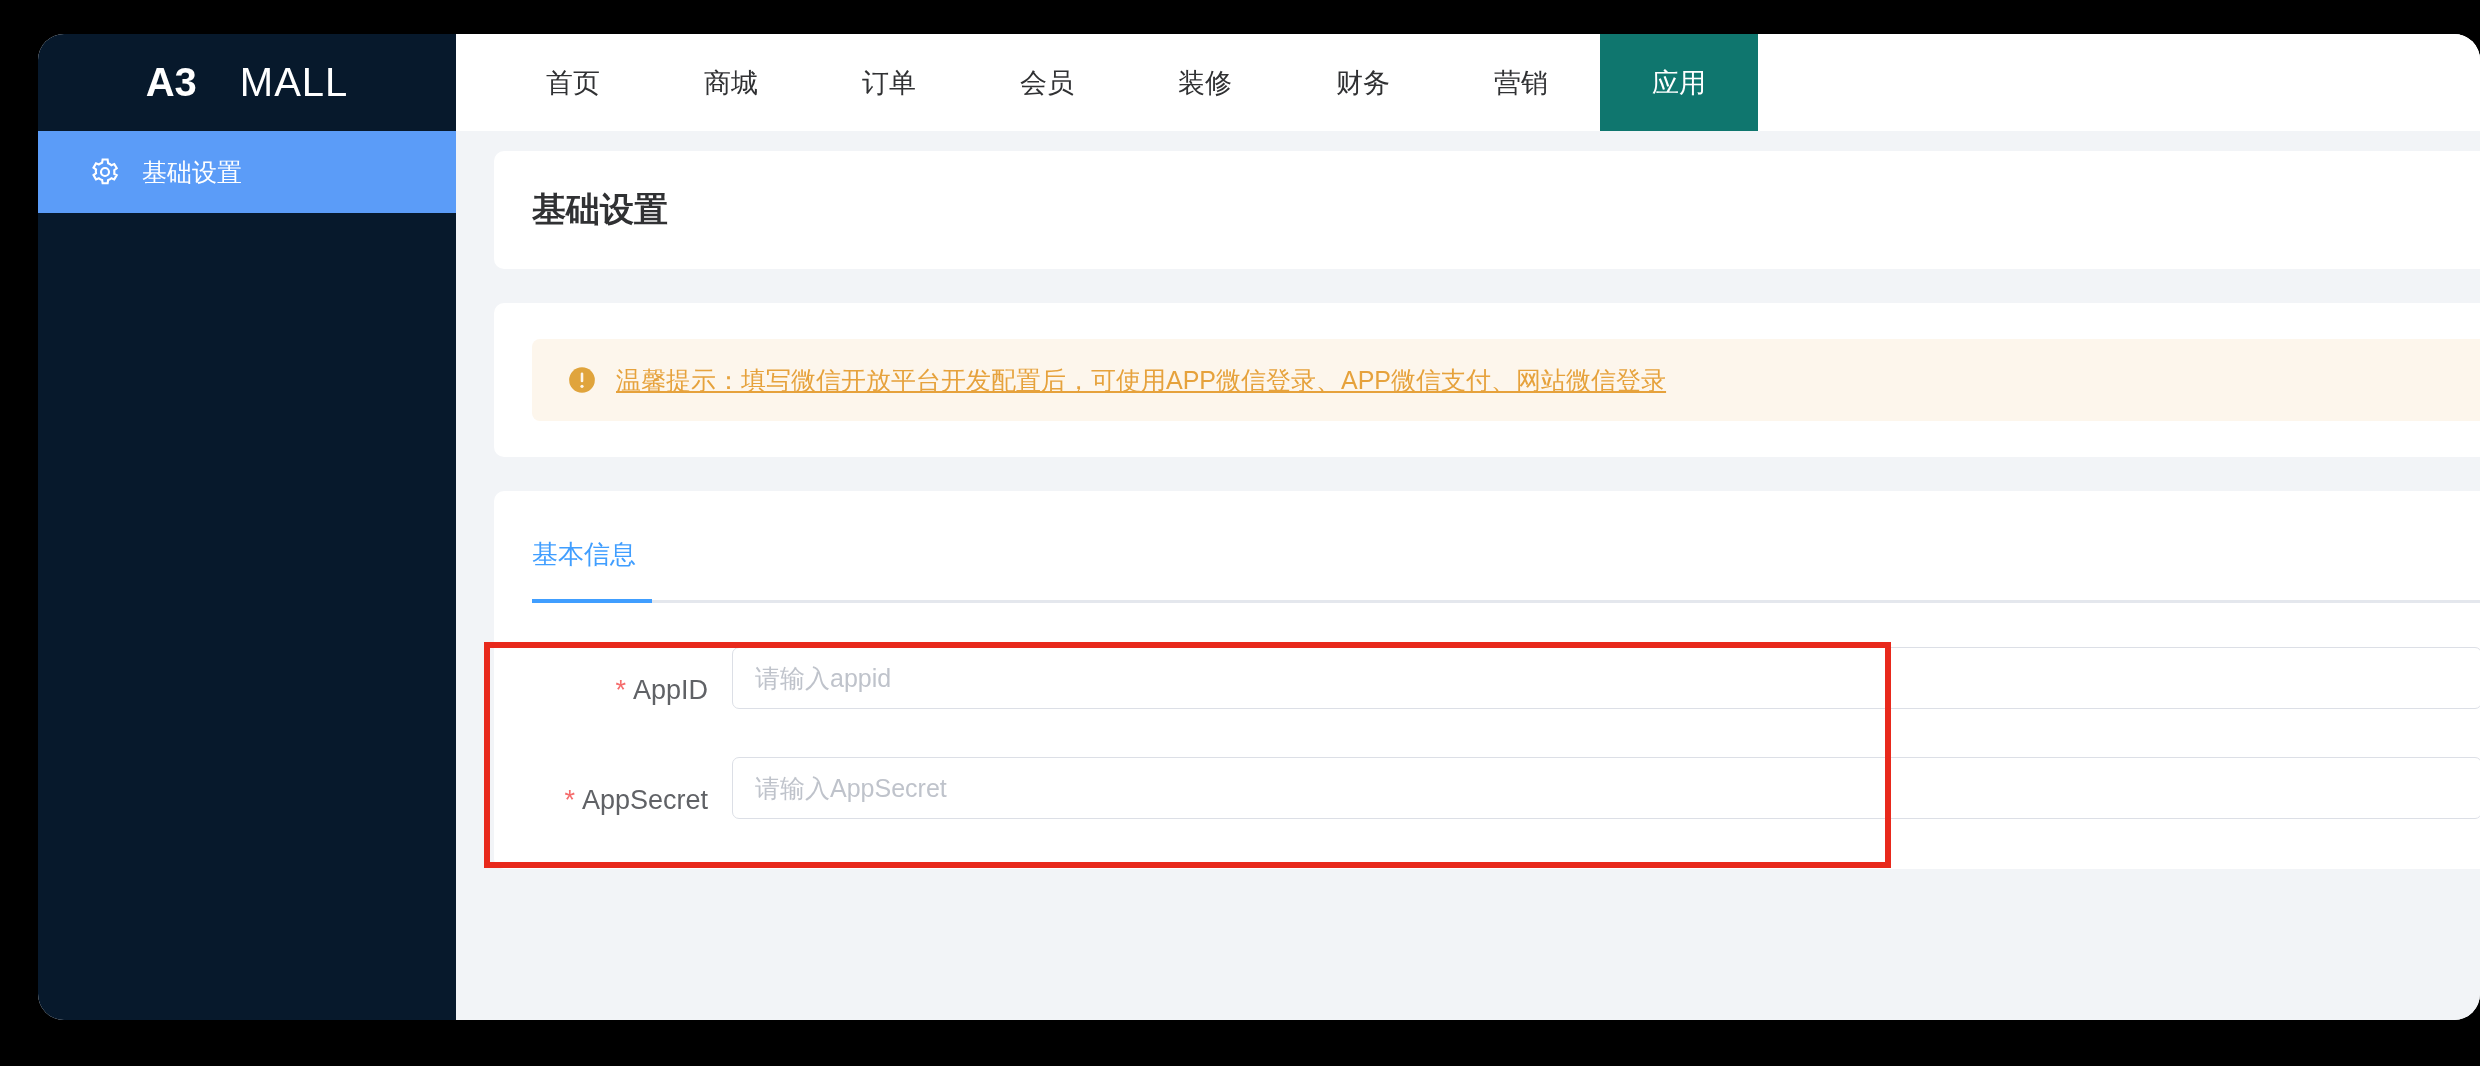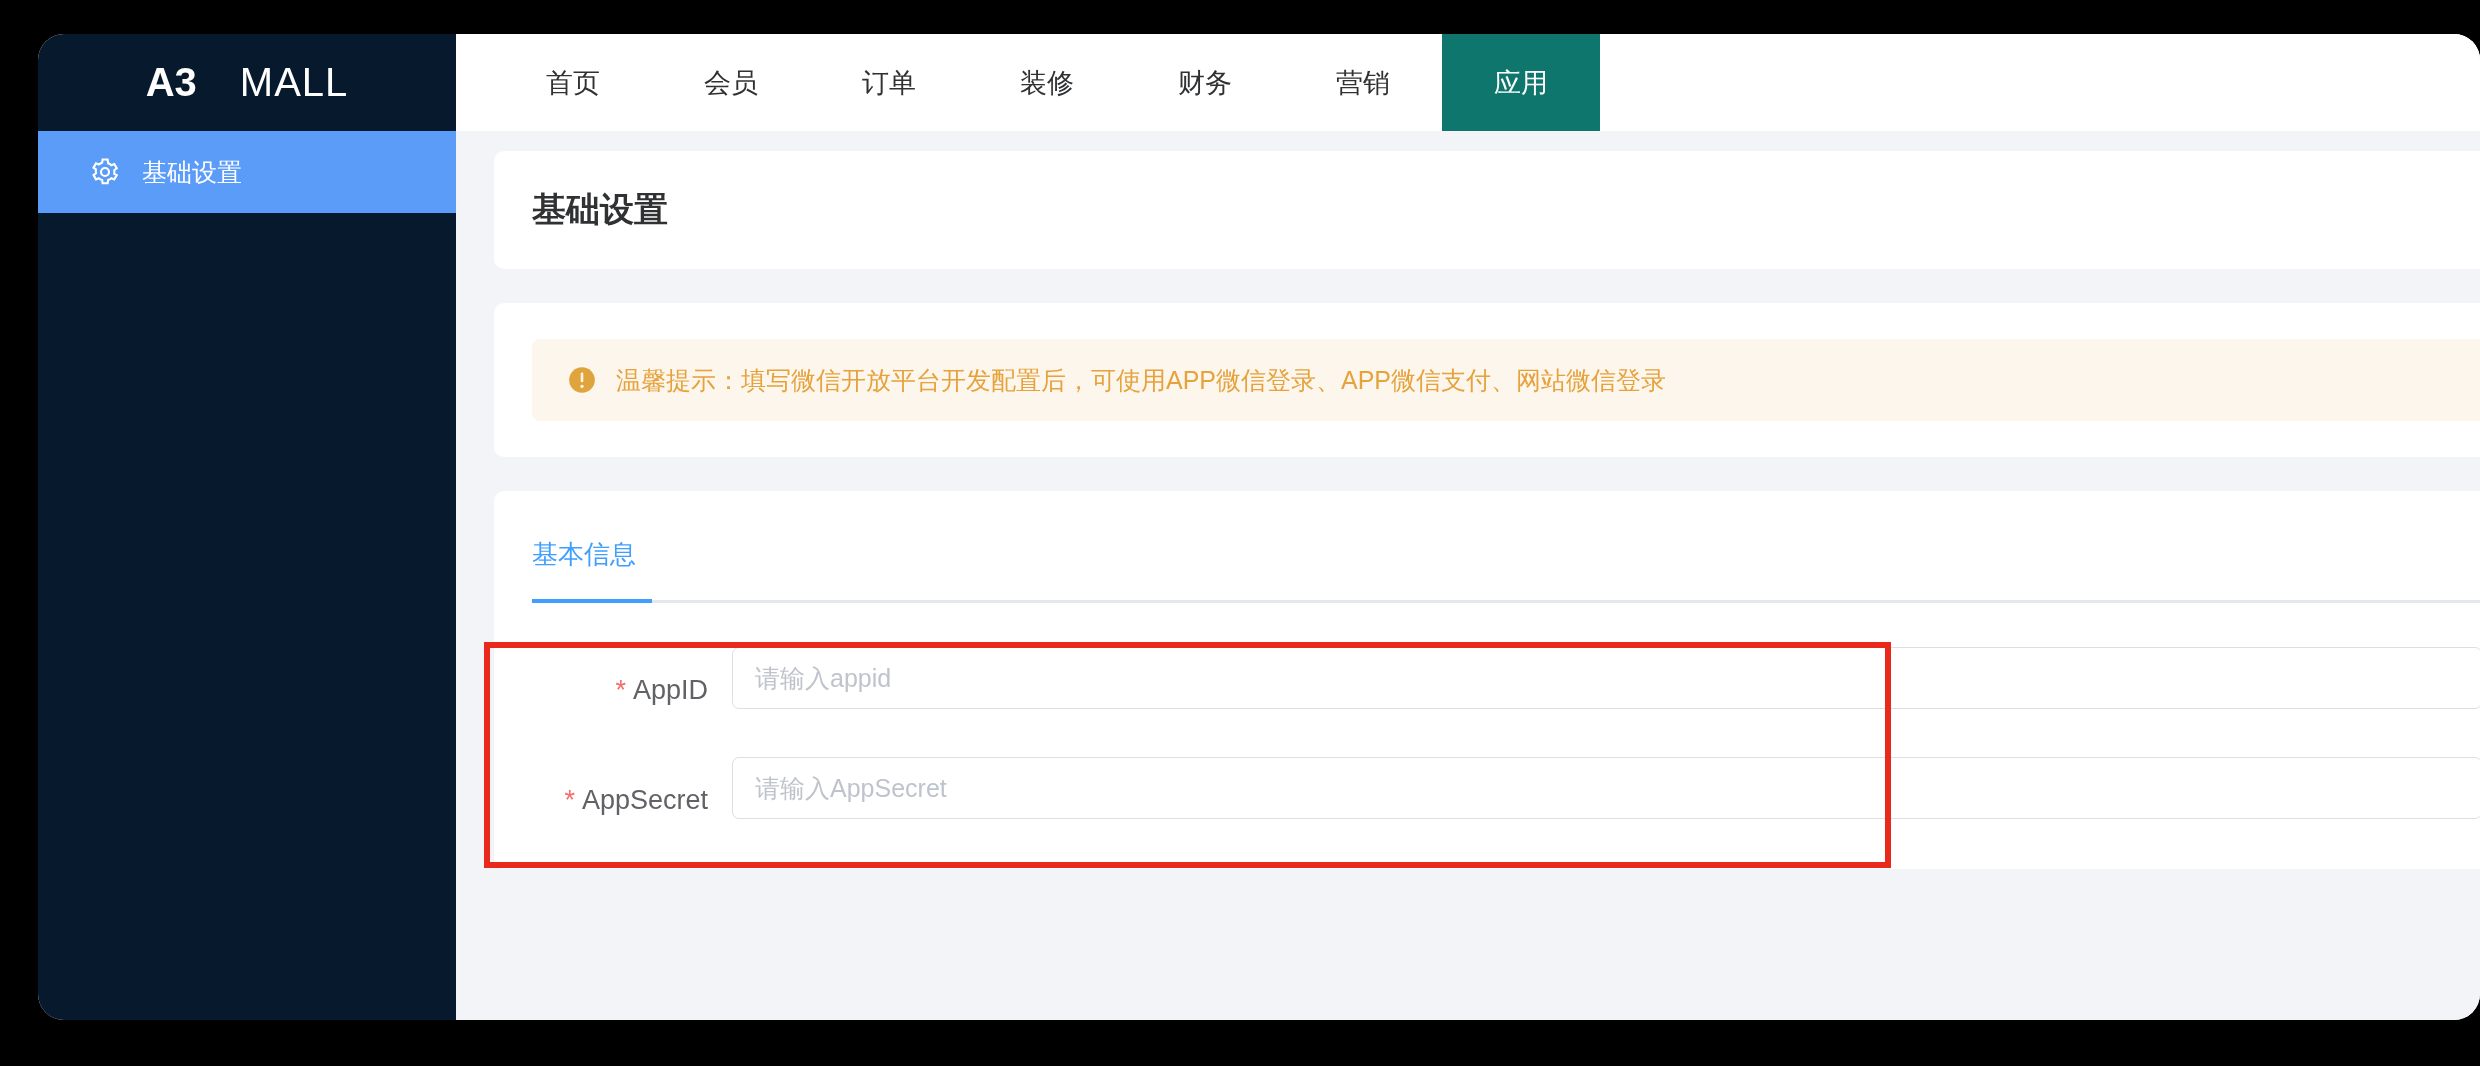--- a/index.html
+++ b/index.html
@@ -120,20 +120,21 @@
     height:82px;
     display:flex;
     align-items:center;
     padding-left:36px;
     gap:20px;
   }
   .warn-ico{ width:28px;height:28px;display:block; }
   #alert-text{
     font-size:25px;
     color:#E6A23C;
+    text-decoration:underline;
   }
 
   #form-card{
     padding:46px 0 50px 38px;
     margin-bottom:0;
     position:relative;
   }
   .tabs-bar{
     position:relative;
     height:66px;
@@ -220,22 +221,23 @@
       </span>
       <span>基础设置</span>
     </div>
 
   </aside>
 
   <div id="main">
 
     <nav id="topnav">
       <div class="nav-tab">首页</div>
+      <div class="nav-tab">商城</div>
+      <div class="nav-tab">订单</div>
       <div class="nav-tab">会员</div>
-      <div class="nav-tab">订单</div>
       <div class="nav-tab">装修</div>
       <div class="nav-tab">财务</div>
       <div class="nav-tab">营销</div>
       <div class="nav-tab active">应用</div>
     </nav>
 
     <div id="page">
 
       <section class="card" id="title-card">
         <h1 id="page-title">基础设置</h1>

